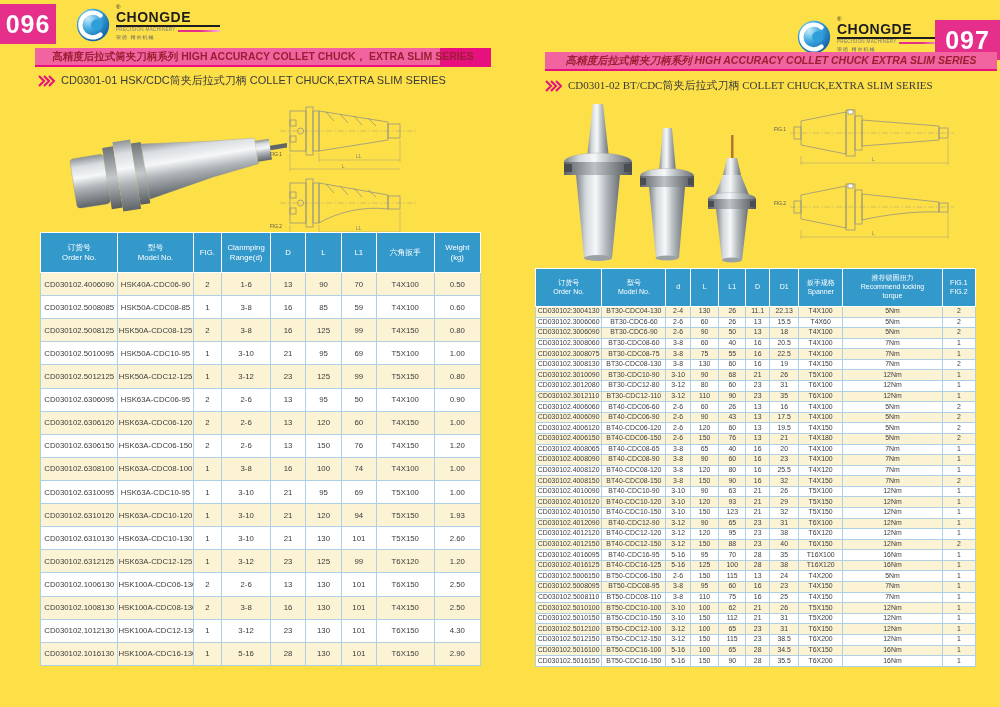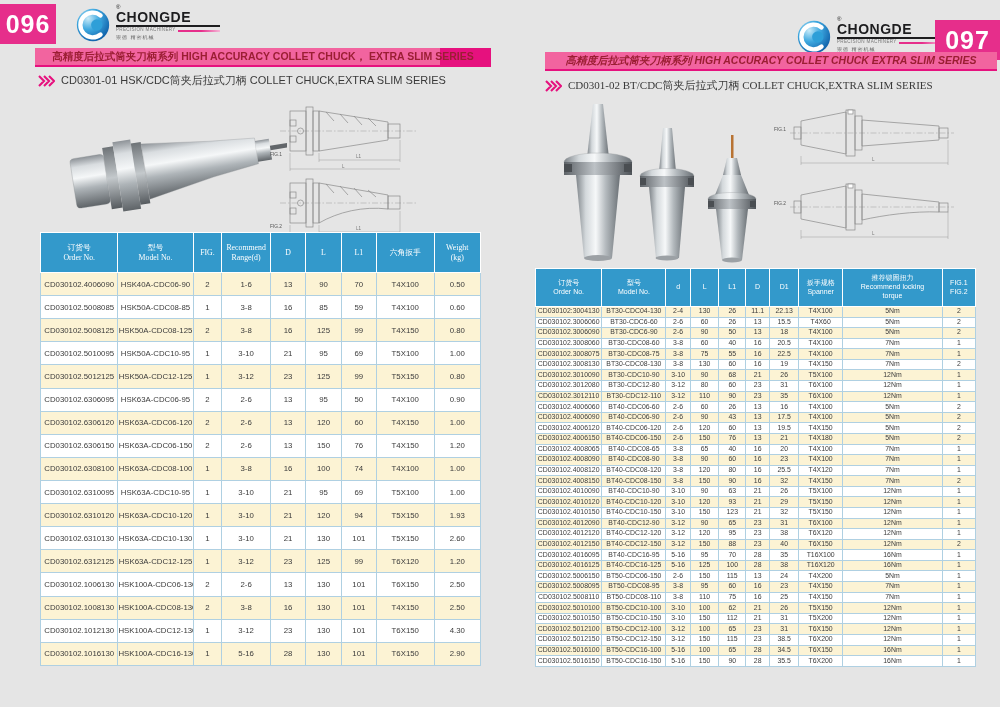--- a/index.html
+++ b/index.html
@@ -1,16 +1,16 @@
 <!DOCTYPE html>
 <html><head>
 <meta charset="utf-8">
 <style>
   html,body{margin:0;padding:0;background:#ffffff;}
-  .sheet{position:relative;width:1000px;height:707px;background:#e5e5e5;overflow:hidden;
+  .sheet{position:relative;width:1000px;height:707px;background:#fde047;overflow:hidden;
          font-family:"Liberation Sans","DejaVu Sans",sans-serif;color:#333;}
 
   
   .page-num{position:absolute;background:#E62E8B;color:#fff;font-size:25px;font-weight:bold;
             display:flex;align-items:center;justify-content:center;letter-spacing:1px;}
   .page-num.left{left:0;top:4px;width:56px;height:40px;}
   .page-num.right{left:935px;top:20px;width:65px;height:40px;}
 
   
   .logo{position:absolute;display:flex;align-items:center;gap:4px;}
@@ -52,21 +52,21 @@
   .spec-table{position:absolute;border-collapse:collapse;table-layout:fixed;background:#fff;
               border:1px solid #9CC4DA;}
   .spec-table th{background:#3399CB;color:#fff;font-weight:normal;text-align:center;
                  vertical-align:middle;white-space:pre-line;border:1px solid #ffffff;
                  padding:0;line-height:1.25;}
   .spec-table td{text-align:center;vertical-align:middle;border:1px solid #AFD0E2;
                  padding:0;overflow:hidden;white-space:nowrap;color:#3b3b3b;}
   .spec-table tbody tr:nth-child(odd) td{background:#FCF3D4;}
   .t-left{left:40px;top:232px;width:441px;height:434px;}
   .t-left th{font-size:7.8px;}
-  .t-left thead tr{height:40px;font-family:Liberation Serif, serif;}
+  .t-left thead tr{height:40px;}
   .t-left td{font-size:7.8px;}
   .t-right{left:535px;top:268px;width:441px;height:399px;}
   .t-right th{font-size:7px;}
   .t-right thead tr{height:38px;}
   .t-right td{font-size:6.9px;line-height:1;}
 
   .dim-text{font-size:4.5px;fill:#777;}
   .fig-label{font-size:4.8px;fill:#555;}
 </style>
 </head>
@@ -209,21 +209,21 @@
         <col style="width:13%">
         <col style="width:10.5%">
     </colgroup>
     <thead>
       <tr>
           <th>订货号
 Order No.</th>
           <th>型号
 Model No.</th>
           <th>FIG.</th>
-          <th>Recommend
+          <th>Clanmping
 Range(d)</th>
           <th>D</th>
           <th>L</th>
           <th>L1</th>
           <th>六角扳手</th>
           <th>Weight
 (kg)</th>
         </tr>
     </thead>
     <tbody>

